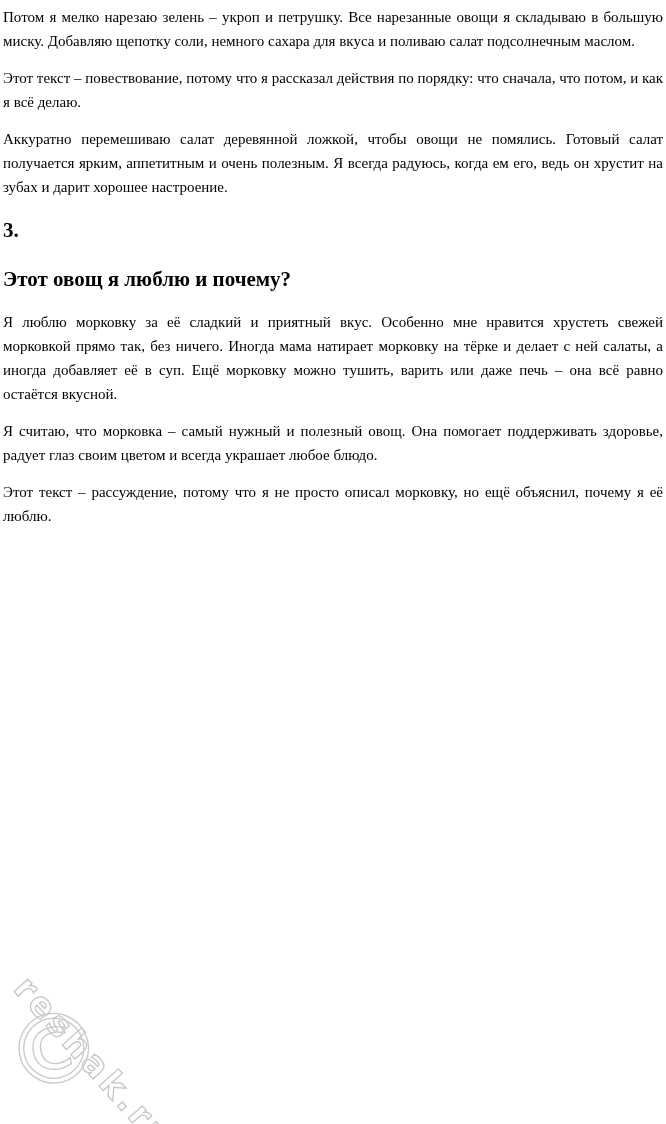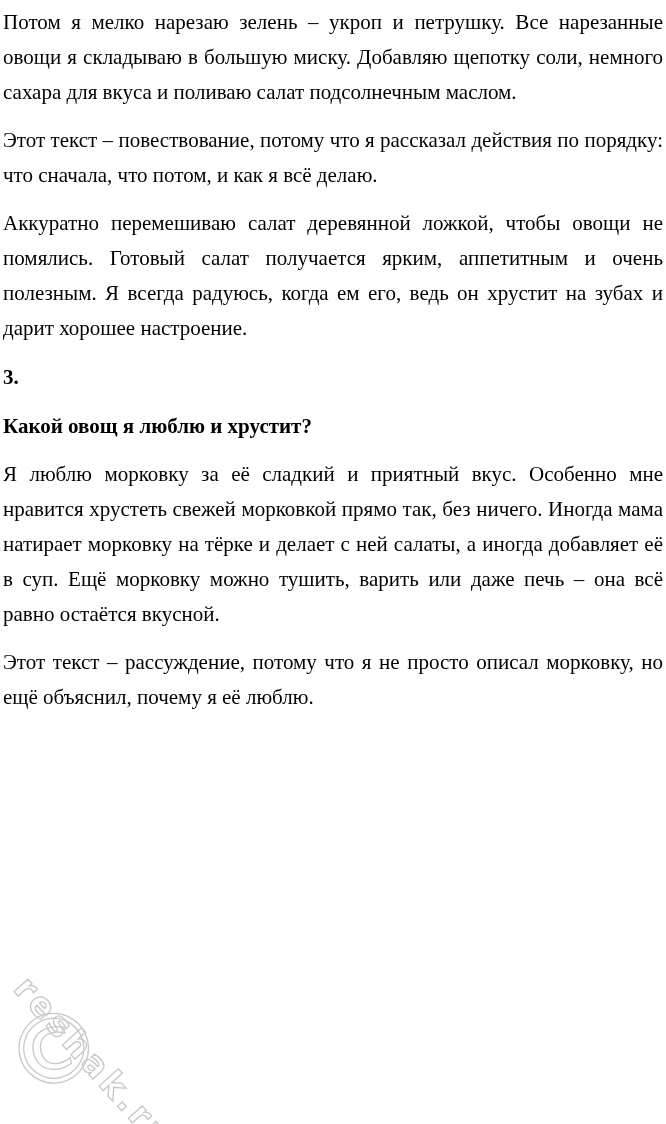--- a/index.html
+++ b/index.html
@@ -15,22 +15,22 @@
     font-family: "Liberation Serif", "DejaVu Serif", serif;
     color: #000000;
   }
   main.doc {
     position: relative;
     padding: 5px 3px 0 3px;
     z-index: 2;
   }
   p.para {
     margin: 0 0 13px 0;
-    font-size: 21px;
-    line-height: 35px;
+    font-size: 15px;
+    line-height: 24px;
     text-align: justify;
     text-justify: inter-word;
   }
   p.heading {
     margin: 0 0 13px 0;
     font-size: 21px;
     line-height: 36px;
     font-weight: bold;
     text-align: left;
   }
@@ -70,21 +70,22 @@
   }
 </style>
 </head>
 <body>
 
 <main class="doc">
   <p class="para">Потом я мелко нарезаю зелень – укроп и петрушку. Все нарезанные овощи я складываю в большую миску. Добавляю щепотку соли, немного сахара для вкуса и поливаю салат подсолнечным маслом.</p>
   <p class="para">Этот текст – повествование, потому что я рассказал действия по порядку: что сначала, что потом, и как я всё делаю.</p>
   <p class="para">Аккуратно перемешиваю салат деревянной ложкой, чтобы овощи не помялись. Готовый салат получается ярким, аппетитным и очень полезным. Я всегда радуюсь, когда ем его, ведь он хрустит на зубах и дарит хорошее настроение.</p>
   <p class="heading">3.</p>
-  <p class="heading">Какой овощ я люблю и хрустит?</p>
+  <p class="heading">Этот овощ я люблю и почему?</p>
   <p class="para">Я люблю морковку за её сладкий и приятный вкус. Особенно мне нравится хрустеть свежей морковкой прямо так, без ничего. Иногда мама натирает морковку на тёрке и делает с ней салаты, а иногда добавляет её в суп. Ещё морковку можно тушить, варить или даже печь – она всё равно остаётся вкусной.</p>
+  <p class="para">Я считаю, что морковка – самый нужный и полезный овощ. Она помогает поддерживать здоровье, радует глаз своим цветом и всегда украшает любое блюдо.</p>
   <p class="para">Этот текст – рассуждение, потому что я не просто описал морковку, но ещё объяснил, почему я её люблю.</p>
 </main>
 
 <div class="watermark">
   <span class="wm-site">reshak.ru</span>
   <span class="wm-copy">©</span>
 </div>
 
 </body></html>

